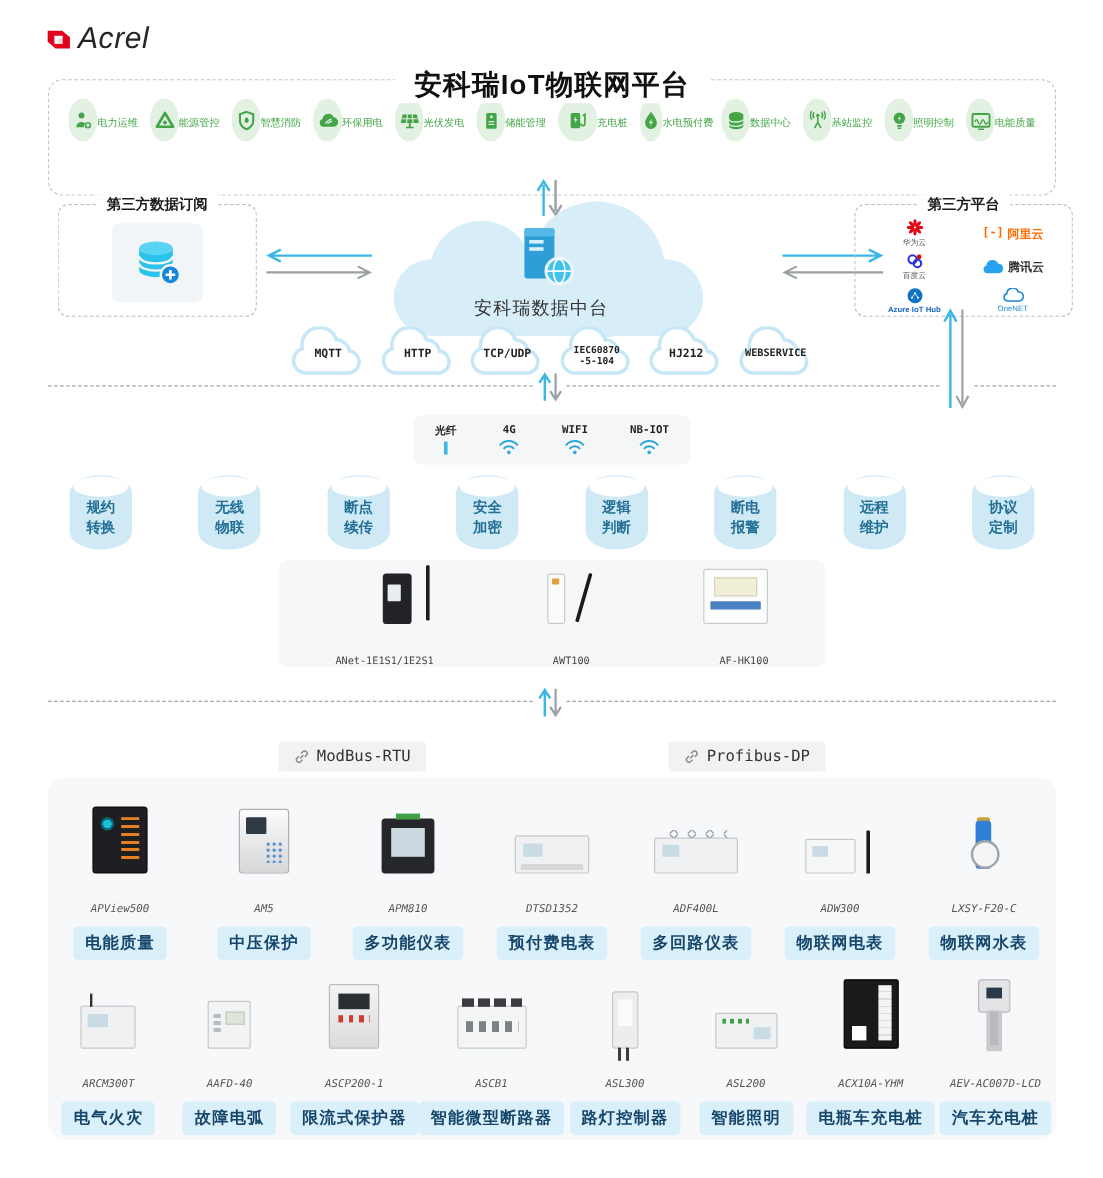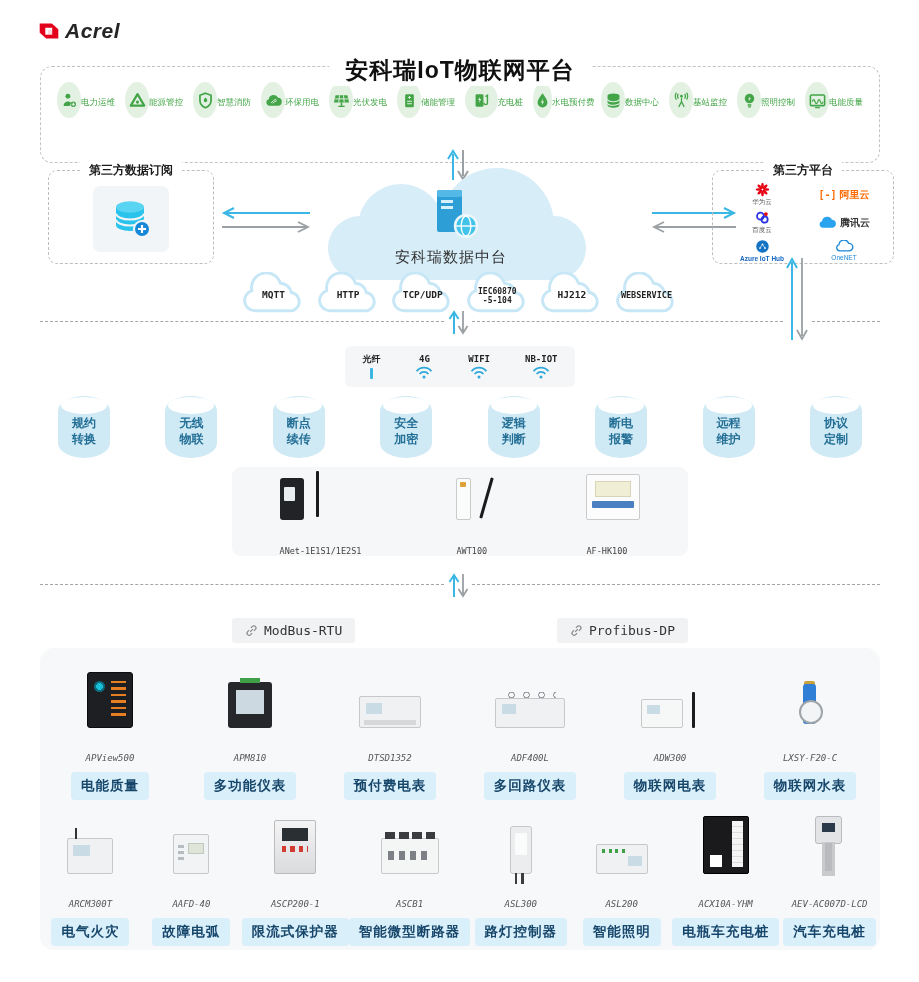--- a/index.html
+++ b/index.html
@@ -2,21 +2,21 @@
 <html><head>
 <meta charset="utf-8">
 <style>
   html,body{margin:0;padding:0;background:#fff;}
   body{font-family:"Liberation Sans",sans-serif;color:#222;}
   .mono{font-family:"DejaVu Sans Mono",monospace;}
   .stage{position:relative;width:919px;height:982px;background:#fff;overflow:hidden;}
 
   
   .logo{position:absolute;left:36px;top:18px;display:flex;align-items:center;gap:3px;}
-  .logo-text{font-size:21px;font-weight:bold;font-style:italic;color:#252525;letter-spacing:.5px;}
+  .logo-text{font-size:25px;font-weight:normal;font-style:italic;color:#252525;letter-spacing:.5px;}
 
   
   .apps-box{position:absolute;left:40px;top:66px;width:840px;height:97px;border:1.5px dashed #c3c3c3;border-radius:12px;box-sizing:border-box;}
   .apps-title{position:absolute;top:-12px;left:50%;transform:translateX(-50%);background:#fff;padding:0 16px;font-size:23px;font-weight:bold;color:#101010;letter-spacing:1px;white-space:nowrap;}
   .apps-row{display:flex;justify-content:space-between;padding:15px 16px 0;}
   .app{display:flex;align-items:center;width:58px;}
   .app-circle{width:36px;height:36px;border-radius:50%;background:#e3f1e3;display:flex;align-items:center;justify-content:center;}
   .app-circle svg{width:19px;height:19px;fill:#43a547;}
   .app-label{margin-top:5px;font-size:8.5px;color:#43a547;white-space:nowrap;}
 
@@ -69,21 +69,21 @@
   
   .cyl-row{position:absolute;left:58px;top:396px;width:804px;display:flex;justify-content:space-between;}
   .cyl{position:relative;width:52px;height:62px;}
   .cyl-body{position:absolute;inset:0;background:#cfe9f5;border-radius:26px/15px;}
   .cyl-top{position:absolute;left:3px;right:3px;top:1px;height:17px;background:#fff;border-radius:50%;}
   .cyl-label{position:absolute;left:0;right:0;top:20px;text-align:center;font-size:12px;font-weight:bold;color:#236f96;line-height:1.3;}
   .cyl-label span{display:block;}
 
   
   .gw-box{position:absolute;left:232px;top:467px;width:456px;height:89px;background:#f6f7f8;border-radius:9px;display:flex;justify-content:space-around;align-items:center;}
-  .gw{display:flex;flex-direction:column;align-items:flex-start;gap:20px;}
+  .gw{display:flex;flex-direction:column;align-items:flex-end;gap:20px;}
   .gw-img{height:52px;display:flex;align-items:flex-end;justify-content:center;}
   .gw-name{margin-top:6px;font-size:8.5px;color:#444;}
 
   .gw-anet{position:relative;width:24px;height:42px;background:#222326;border-radius:3px;margin-right:18px;}
   .gw-anet::before{content:"";position:absolute;left:4px;top:9px;width:11px;height:14px;background:#e9edf0;border-radius:1px;}
   .gw-anet::after{content:"";position:absolute;right:-15px;top:-7px;width:3px;height:46px;background:#1b1b1b;border-radius:1px;}
   .gw-awt{position:relative;width:13px;height:40px;background:#fafbfb;border:1px solid #c8cacc;border-radius:2px;margin-right:20px;}
   .gw-awt::before{content:"";position:absolute;left:3px;top:3px;width:6px;height:5px;background:#e0a13a;border-radius:1px;}
   .gw-awt::after{content:"";position:absolute;right:-18px;top:-2px;width:3px;height:42px;background:#1b1b1b;transform:rotate(16deg);border-radius:1px;}
   .gw-afhk{position:relative;width:52px;height:44px;background:#fcfcfd;border:1px solid #c9cbcd;border-radius:2px;}
@@ -614,20 +614,27 @@
     <div class="prod-row">
       <div class="product">
         <div class="p-img">
             <span class="pimg v1"></span>
           </div>
         <span class="p-model mono">APView500</span>
         <span class="p-badge">电能质量</span>
       </div>
       <div class="product">
         <div class="p-img">
+            <span class="pimg v2"></span>
+          </div>
+        <span class="p-model mono">AM5</span>
+        <span class="p-badge">中压保护</span>
+      </div>
+      <div class="product">
+        <div class="p-img">
             <span class="pimg v3"></span>
           </div>
         <span class="p-model mono">APM810</span>
         <span class="p-badge">多功能仪表</span>
       </div>
       <div class="product">
         <div class="p-img">
             <span class="pimg v4"></span>
           </div>
         <span class="p-model mono">DTSD1352</span>

